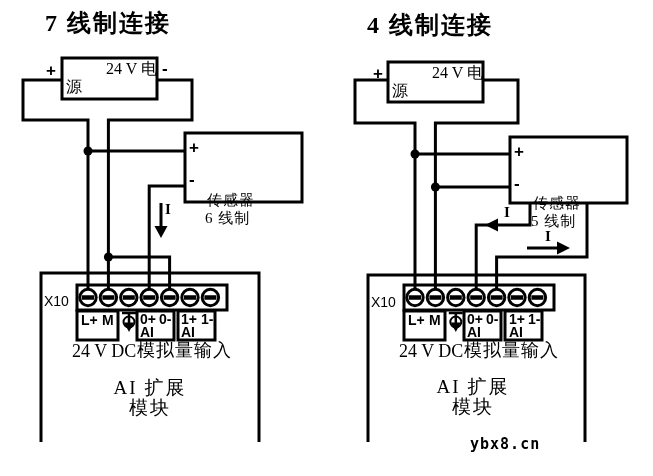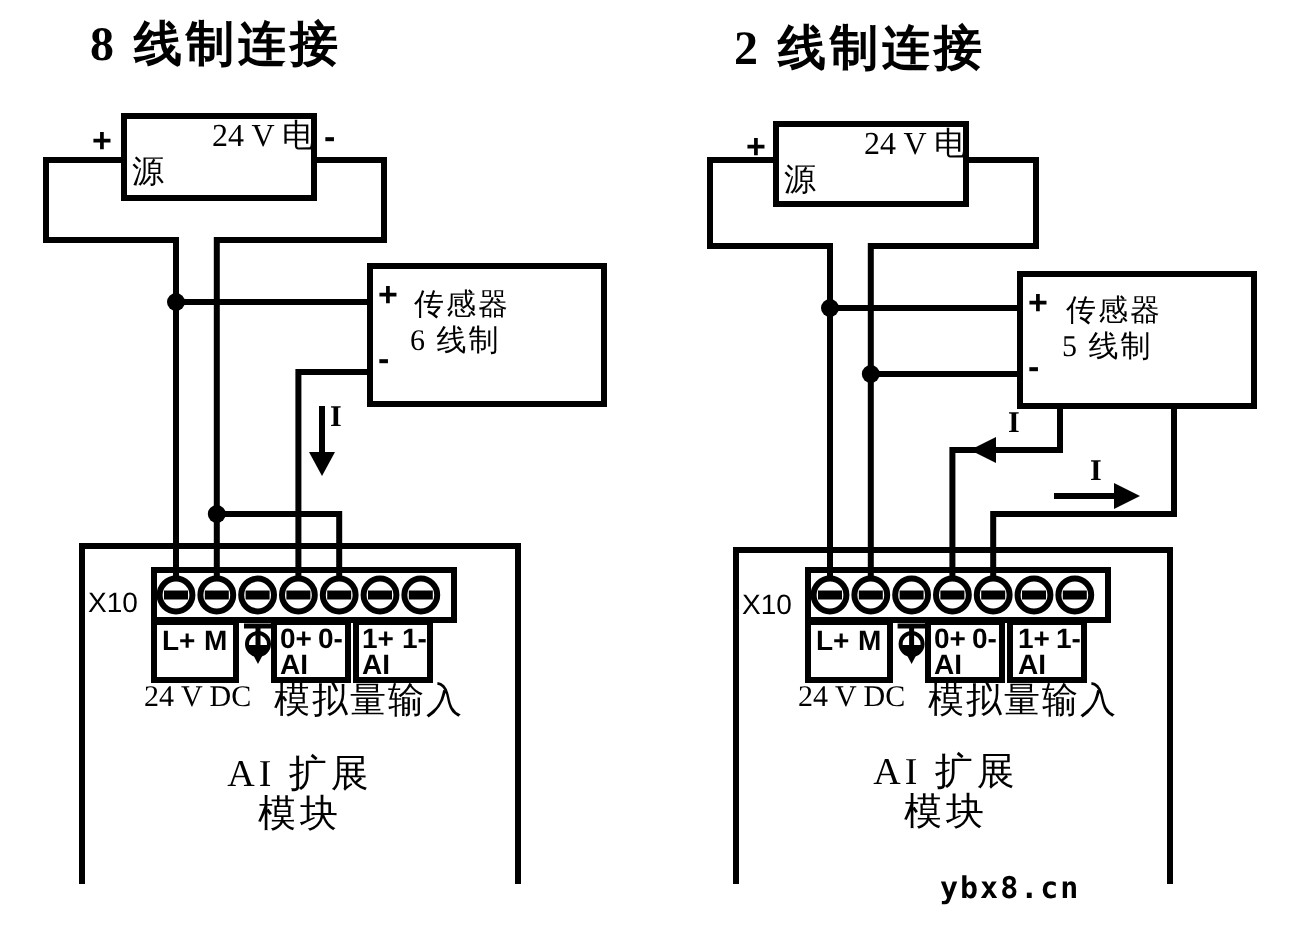--- a/index.html
+++ b/index.html
@@ -3,25 +3,25 @@
 <meta charset="utf-8">
 <style>
   html,body{margin:0;padding:0;background:#fff;}
   .canvas{position:relative;width:653px;height:476px;background:#ffffff;overflow:hidden;
           font-family:"Liberation Serif",serif;color:#000;}
   svg{position:absolute;left:0;top:0;}
   .t{position:absolute;white-space:nowrap;line-height:1.05;color:#000;}
   .title{font-size:24px;font-weight:bold;letter-spacing:2px;}
   .sign{font-size:17px;font-weight:bold;font-family:"Liberation Sans",sans-serif;}
   .boxtxt{font-size:16px;}
-  .cjk15{font-size:15px;letter-spacing:1px;}
+  .cjk15{font-size:15px;letter-spacing:1px;margin-top:47px;}
   .cur{font-size:15px;font-weight:bold;font-family:"Liberation Serif",serif;}
   .x10{font-size:14px;font-family:"Liberation Sans",sans-serif;}
   .term{font-size:14px;font-weight:bold;font-family:"Liberation Sans",sans-serif;}
-  .cap13{font-size:15px;}
+  .cap13{font-size:18px;}
   .cap14{font-size:18px;letter-spacing:1px;}
   .modname{font-size:19px;letter-spacing:2px;text-align:center;}
   .ctr{text-align:right;}
   .wm{font-size:15px;font-weight:bold;font-family:"DejaVu Sans Mono",monospace;letter-spacing:1px;}
 </style>
 </head>
 <body>
 
 <div class="canvas">
 
@@ -110,21 +110,21 @@
       <polygon points="0,332 -5,322.5 5,322.5" fill="#000"></polygon>
     </g>
     <g transform="translate(455.8,0)">
       <line x1="-7" y1="313" x2="7" y2="313" stroke="#000" stroke-width="2.5"></line>
       <circle cx="0" cy="322" r="5.5" fill="#fff" stroke="#000" stroke-width="2"></circle>
       <line x1="0" y1="313" x2="0" y2="323" stroke="#000" stroke-width="2.5"></line>
       <polygon points="0,332 -5,322.5 5,322.5" fill="#000"></polygon>
     </g>
   </svg>
 
-  <div class="t title" style="left:45px;top:11px;">8 线制连接</div>
+  <div class="t title" style="left:45px;top:11px;">7 线制连接</div>
   <div class="t sign" style="left:46px;top:62px;">+</div>
   <div class="t sign" style="left:162px;top:60px;">-</div>
   <div class="t boxtxt ctr" style="left:62px;top:61px;width:95px;">24 V 电</div>
   <div class="t boxtxt" style="left:66px;top:79px;">源</div>
   <div class="t sign" style="left:189px;top:139px;">+</div>
   <div class="t cjk15" style="left:207px;top:146px;">传感器</div>
   <div class="t sign" style="left:189px;top:171px;">-</div>
   <div class="t cjk15" style="left:205px;top:164px;">6 线制</div>
   <div class="t cur" style="left:165px;top:202px;">I</div>
   <div class="t x10" style="left:44px;top:294px;">X10</div>
@@ -134,21 +134,21 @@
   <div class="t term" style="left:159px;top:312px;">0-</div>
   <div class="t term" style="left:140px;top:325px;">AI</div>
   <div class="t term" style="left:181px;top:312px;">1+</div>
   <div class="t term" style="left:201px;top:312px;">1-</div>
   <div class="t term" style="left:181px;top:325px;">AI</div>
   <div class="t cap13 ctr" style="left:72px;top:342px;width:50px;">24 V DC</div>
   <div class="t cap14" style="left:137px;top:341px;">模拟量输入</div>
   <div class="t modname" style="left:41px;top:378px;width:218px;">AI 扩展</div>
   <div class="t modname" style="left:41px;top:398px;width:218px;">模块</div>
 
-  <div class="t title" style="left:367px;top:13px;">2 线制连接</div>
+  <div class="t title" style="left:367px;top:13px;">4 线制连接</div>
   <div class="t sign" style="left:373px;top:65px;">+</div>
   <div class="t boxtxt ctr" style="left:388px;top:65px;width:95px;">24 V 电</div>
   <div class="t boxtxt" style="left:392px;top:83px;">源</div>
   <div class="t sign" style="left:514px;top:143px;">+</div>
   <div class="t cjk15" style="left:533px;top:149px;">传感器</div>
   <div class="t sign" style="left:514px;top:175px;">-</div>
   <div class="t cjk15" style="left:531px;top:167px;">5 线制</div>
   <div class="t cur" style="left:504px;top:205px;">I</div>
   <div class="t cur" style="left:545px;top:229px;">I</div>
   <div class="t x10" style="left:371px;top:295px;">X10</div>

